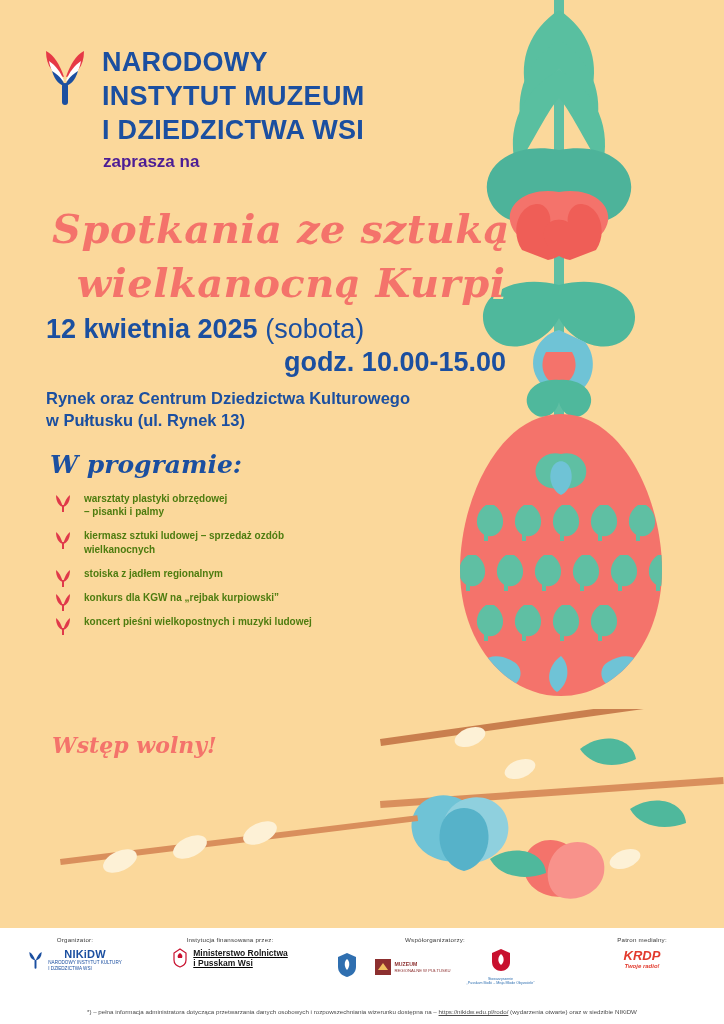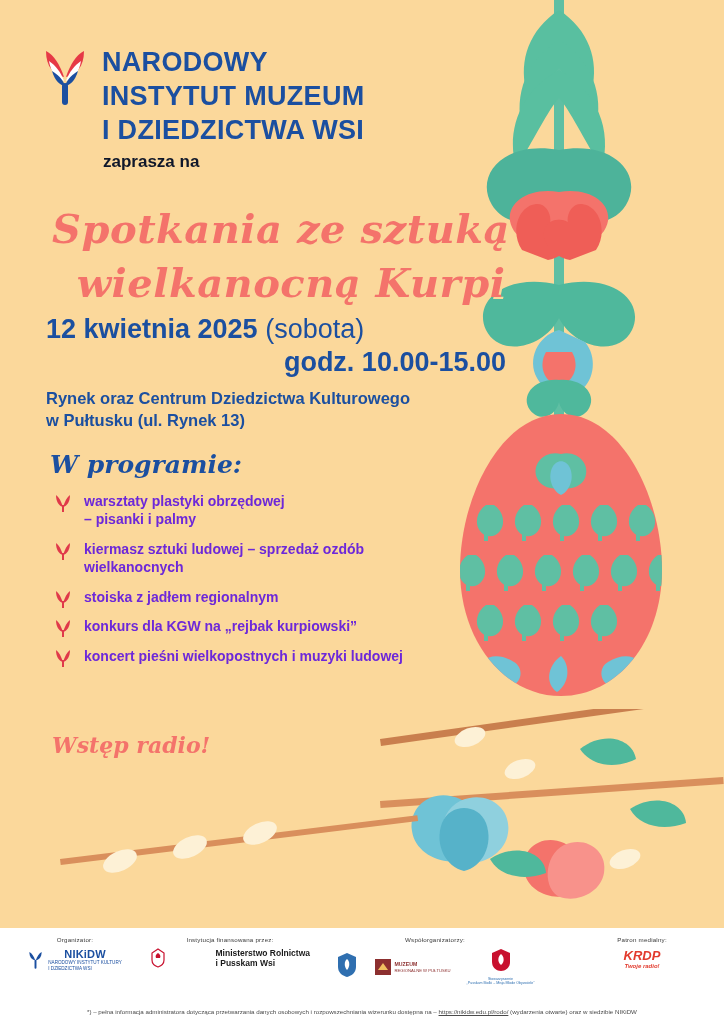--- a/index.html
+++ b/index.html
@@ -37,21 +37,21 @@
     color: #1b4fa0;
     font-weight: bold;
     font-size: 27px;
     line-height: 1.26;
     letter-spacing: 0.3px;
   }
   #logo-text div { white-space: nowrap; }
 
   #zaprasza {
     position: absolute; left: 103px; top: 152px;
-    color: #0f172a; font-size: 17px; font-weight: bold;
+    color: #4c1d95; font-size: 17px; font-weight: bold;
   }
 
   
   #title {
     position: absolute; left: 46px; top: 202px;
     width: 470px;
     color: #f4736b;
     font-family: "DejaVu Serif", serif;
     font-style: italic; font-weight: bold;
     font-size: 40px; line-height: 1.35;
@@ -77,22 +77,22 @@
     font-size: 25px;
   }
   #prog-list {
     position: absolute; left: 52px; top: 492px; width: 420px;
     list-style: none;
   }
   #prog-list li {
     position: relative;
     padding-left: 32px;
     margin-bottom: 11px;
-    color: #6d28d9;
-    font-size: 14px;
+    color: #4d7c0f;
+    font-size: 10px;
     font-weight: bold;
     line-height: 1.32;
   }
   #prog-list li .bullet {
     position: absolute; left: 2px; top: 1px;
     width: 18px; height: 20px;
   }
 
   #wstep {
     position: absolute; left: 52px; top: 732px;
@@ -117,21 +117,21 @@
   .fnote {
     position: absolute; left: 0; bottom: 9px; width: 724px;
     text-align: center; font-size: 6.2px; color: #4a4a4a;
   }
   .fnote a { color:#4a4a4a; text-decoration: underline; }
 
   .nikidw-foot { display:flex; align-items:center; gap:5px; justify-content:center; }
   .nikidw-foot .nm { color:#1b4fa0; font-weight:bold; font-size:11px; letter-spacing:.2px; }
   .nikidw-foot .nsub { color:#1b4fa0; font-size:4.6px; line-height:1.25; text-align:left; }
 
-  .minrol { display:flex; align-items:center; gap:5px; justify-content:space-between; }
+  .minrol { display:flex; align-items:center; gap:5px; justify-content:center;text-decoration:underline; }
   .minrol .mtxt { color:#1a1a1a; font-size:8.5px; font-weight:bold; line-height:1.2; text-align:left;}
 
   .logo-chip { font-size:5.2px; color:#333; line-height:1.2; }
   .krdp { color:#e23b2e; font-weight:bold; font-style:italic; font-size:13px; }
   .krdp-sub { color:#e23b2e; font-size:6px; font-weight:bold; font-style:italic; }
 </style>
 </head>
 <body>
 
 <div id="poster">
@@ -384,21 +384,21 @@
     <li>
       <svg class="bullet" viewBox="0 0 18 20">
         <path d="M2 2 C2 9 5 13 9 14 C7 8 5 4 2 2 Z" fill="#e0394a"></path>
         <path d="M16 2 C16 9 13 13 9 14 C11 8 13 4 16 2 Z" fill="#e0394a"></path>
         <rect x="8" y="12" width="2" height="7" fill="#e0394a"></rect>
       </svg>
       <span style="white-space:pre-line">koncert pieśni wielkopostnych i muzyki ludowej</span>
     </li>
   </ul>
 
-  <div id="wstep">Wstęp radio!</div>
+  <div id="wstep">Wstęp wolny!</div>
 
   <div id="footer">
     <div id="footer-row">
 
       <div class="fcol" style="width:150px;">
         <div class="fcap">Organizator:</div>
         <div class="nikidw-foot">
           <svg width="15" height="20" viewBox="0 0 46 62">
             <path d="M4 6 C4 22 12 30 22 32 C18 20 12 10 4 6 Z" fill="#1b4fa0"></path>
             <path d="M42 6 C42 22 34 30 24 32 C28 20 34 10 42 6 Z" fill="#1b4fa0"></path>

